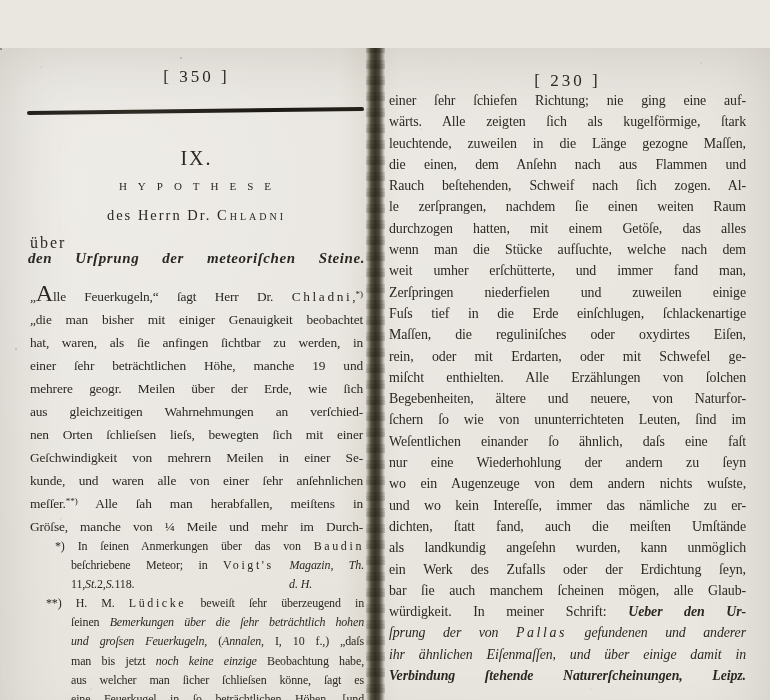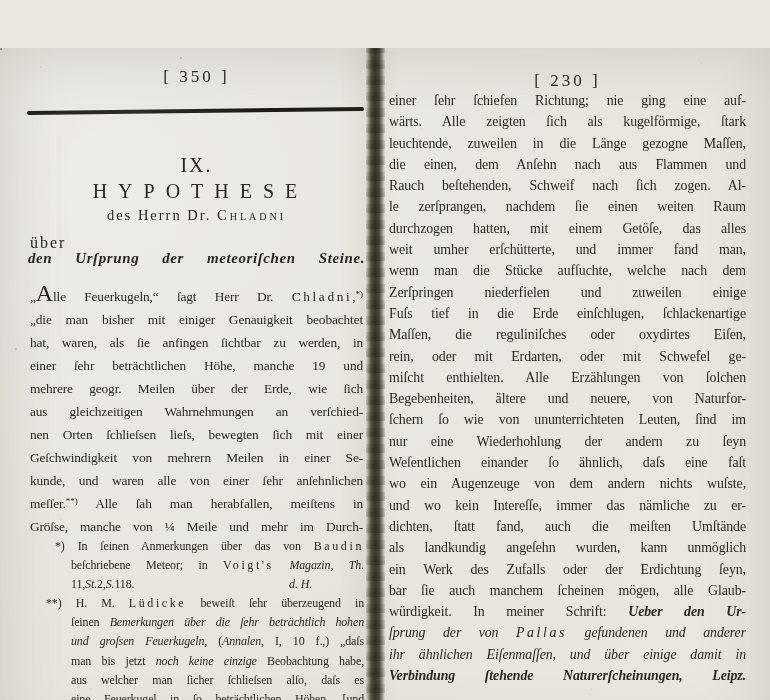--- a/index.html
+++ b/index.html
@@ -39,22 +39,22 @@
       repeating-linear-gradient(180deg, rgba(0,0,0,.16) 0 5px, rgba(0,0,0,0) 5px 12px, rgba(0,0,0,.10) 12px 16px),
       linear-gradient(90deg, rgba(62,58,48,0) 0%, #57523f 26%, #37342a 48%, #4e4a3c 70%, rgba(62,58,48,0) 100%);
     filter:blur(.4px);
   }
   .pgnum{position:absolute;font-size:17px;letter-spacing:3px;text-align:center;}
   .rule{
     position:absolute;left:27px;top:61px;width:337px;height:4px;
     background:linear-gradient(90deg,#24211b 0%,#302c24 30%,#1d1a15 70%,#24211b 100%);
     border-radius:2px;transform:rotate(-0.65deg);
   }
-  .hnum{position:absolute;left:30px;top:106px;width:333px;text-align:center;font-size:20px;letter-spacing:2px;}
-  .htitle{position:absolute;left:30px;top:132px;width:333px;text-align:center;font-size:20px;letter-spacing:11px;padding-left:8px;box-sizing:border-box;}
+  .hnum{position:absolute;left:30px;top:99px;width:333px;text-align:center;font-size:20px;letter-spacing:2px;}
+  .htitle{position:absolute;left:30px;top:132px;width:333px;text-align:center;font-size:11px;letter-spacing:11px;padding-left:8px;box-sizing:border-box;}
   .hauthor{position:absolute;left:30px;top:159px;width:333px;font-size:14.5px;letter-spacing:2px;}
   .hueber{position:absolute;left:30px;top:186px;width:333px;text-align:left;font-size:16px;letter-spacing:2px;}
   .hsub{position:absolute;left:28px;top:202px;width:337px;font-size:15px;font-weight:bold;font-style:italic;letter-spacing:.6px;}
   .bodyL{position:absolute;left:30px;top:241px;width:333px;font-size:13.4px;letter-spacing:-0.15px;}
   .bodyL .tline{height:23.0px;}
   .bodyR{position:absolute;left:389px;top:45px;width:357px;font-size:13.9px;letter-spacing:-0.1px;}
   .bodyR .tline{height:21.3px;}
   .fnotes{position:absolute;left:46px;top:491px;width:318px;font-size:12px;letter-spacing:-0.15px;}
   .fnotes .tline{height:19.1px;}
   .tline{text-align:justify;text-align-last:justify;white-space:normal;}
@@ -116,21 +116,21 @@
         <span class="s-i">S.</span>
         <span class="s-n"> 118.</span>
         <span class="s-fill"></span>
         <span class="s-i">d. H.</span>
         <span class="s-pad"></span>
       </div>
       <div class="tline fn-m2"><span class="s-n">**) H. M. </span><span class="s-sp">Lüdicke</span><span class="s-n"> beweiſt ſehr überzeugend in</span></div>
       <div class="tline fn-ind"><span class="s-n">ſeinen </span><span class="s-i">Bemerkungen über die ſehr beträchtlich hohen</span></div>
       <div class="tline fn-ind"><span class="s-i">und groſsen Feuerkugeln</span><span class="s-n">, (</span><span class="s-i">Annalen</span><span class="s-n">, I, 10 f.,) „daſs</span></div>
       <div class="tline fn-ind"><span class="s-n">man bis jetzt </span><span class="s-i">noch keine einzige</span><span class="s-n"> Beobachtung habe,</span></div>
-      <div class="tline fn-ind"><span class="s-n">aus welcher man ſicher ſchlieſsen alſo, daſs es</span></div>
+      <div class="tline fn-ind"><span class="s-n">aus welcher man ſicher ſchlieſsen könne, ſagt es</span></div>
       <div class="tline fn-ind"><span class="s-n">eine Feuerkugel in ſo beträchtlichen Höhen, [und</span></div>
       <div class="tline fn-ind"><span class="s-n">alſo auch von ſo auſserordentlicher Gröſse und</span></div>
       <div class="tline fn-ind split">
         <span class="s-n">Geſchwindigkeit,] gegeben habe.“</span>
         <span class="s-fill"></span>
         <span class="s-i">d. H.</span>
         <span class="s-pad"></span>
       </div>
     </div>
 
@@ -138,31 +138,31 @@
 
   <div class="pgnum" style="left:389px;top:23px;width:357px;">[ 230 ]</div>
   <div class="bodyR">
       <div class="tline"><span class="s-n">einer ſehr ſchiefen Richtung; nie ging eine auf-</span></div>
       <div class="tline"><span class="s-n">wärts.  Alle zeigten ſich als kugelförmige, ſtark</span></div>
       <div class="tline"><span class="s-n">leuchtende, zuweilen in die Länge gezogne Maſſen,</span></div>
       <div class="tline"><span class="s-n">die einen, dem Anſehn nach aus Flammen und</span></div>
       <div class="tline"><span class="s-n">Rauch beſtehenden, Schweif nach ſich zogen.  Al-</span></div>
       <div class="tline"><span class="s-n">le zerſprangen, nachdem ſie einen weiten Raum</span></div>
       <div class="tline"><span class="s-n">durchzogen hatten, mit einem Getöſe, das alles</span></div>
+      <div class="tline"><span class="s-n">wenn man die Stücke aufſuchte, welche nach dem</span></div>
       <div class="tline"><span class="s-n">weit umher erſchütterte, und immer fand man,</span></div>
-      <div class="tline"><span class="s-n">wenn man die Stücke aufſuchte, welche nach dem</span></div>
       <div class="tline"><span class="s-n">Zerſpringen niederfielen und zuweilen einige</span></div>
       <div class="tline"><span class="s-n">Fuſs tief in die Erde einſchlugen, ſchlackenartige</span></div>
       <div class="tline"><span class="s-n">Maſſen, die reguliniſches oder oxydirtes Eiſen,</span></div>
       <div class="tline"><span class="s-n">rein, oder mit Erdarten, oder mit Schwefel ge-</span></div>
       <div class="tline"><span class="s-n">miſcht enthielten.  Alle Erzählungen von ſolchen</span></div>
       <div class="tline"><span class="s-n">Begebenheiten, ältere und neuere, von Naturfor-</span></div>
       <div class="tline"><span class="s-n">ſchern ſo wie von ununterrichteten Leuten, ſind im</span></div>
+      <div class="tline"><span class="s-n">Weſentlichen einander ſo ähnlich, daſs eine faſt</span></div>
       <div class="tline"><span class="s-n">nur eine Wiederhohlung der andern zu ſeyn</span></div>
-      <div class="tline"><span class="s-n">Weſentlichen einander ſo ähnlich, daſs eine faſt</span></div>
       <div class="tline"><span class="s-n">wo ein Augenzeuge von dem andern nichts wuſste,</span></div>
       <div class="tline"><span class="s-n">und wo kein Intereſſe, immer das nämliche zu er-</span></div>
       <div class="tline"><span class="s-n">dichten, ſtatt fand, auch die meiſten Umſtände</span></div>
       <div class="tline"><span class="s-n">als landkundig angeſehn wurden, kann unmöglich</span></div>
       <div class="tline"><span class="s-n">ein Werk des Zufalls oder der Erdichtung ſeyn,</span></div>
       <div class="tline"><span class="s-n">bar ſie auch manchem ſcheinen mögen, alle Glaub-</span></div>
       <div class="tline"><span class="s-n">würdigkeit.  In meiner Schrift: </span><span class="s-bi">Ueber den Ur-</span></div>
       <div class="tline"><span class="s-i">ſprung der von </span><span class="s-isp">Pallas</span><span class="s-i"> gefundenen und anderer</span></div>
       <div class="tline"><span class="s-i">ihr ähnlichen Eiſenmaſſen, und über einige damit in</span></div>
       <div class="tline"><span class="s-bi">Verbindung ſtehende Naturerſcheinungen, Leipz.</span></div>

